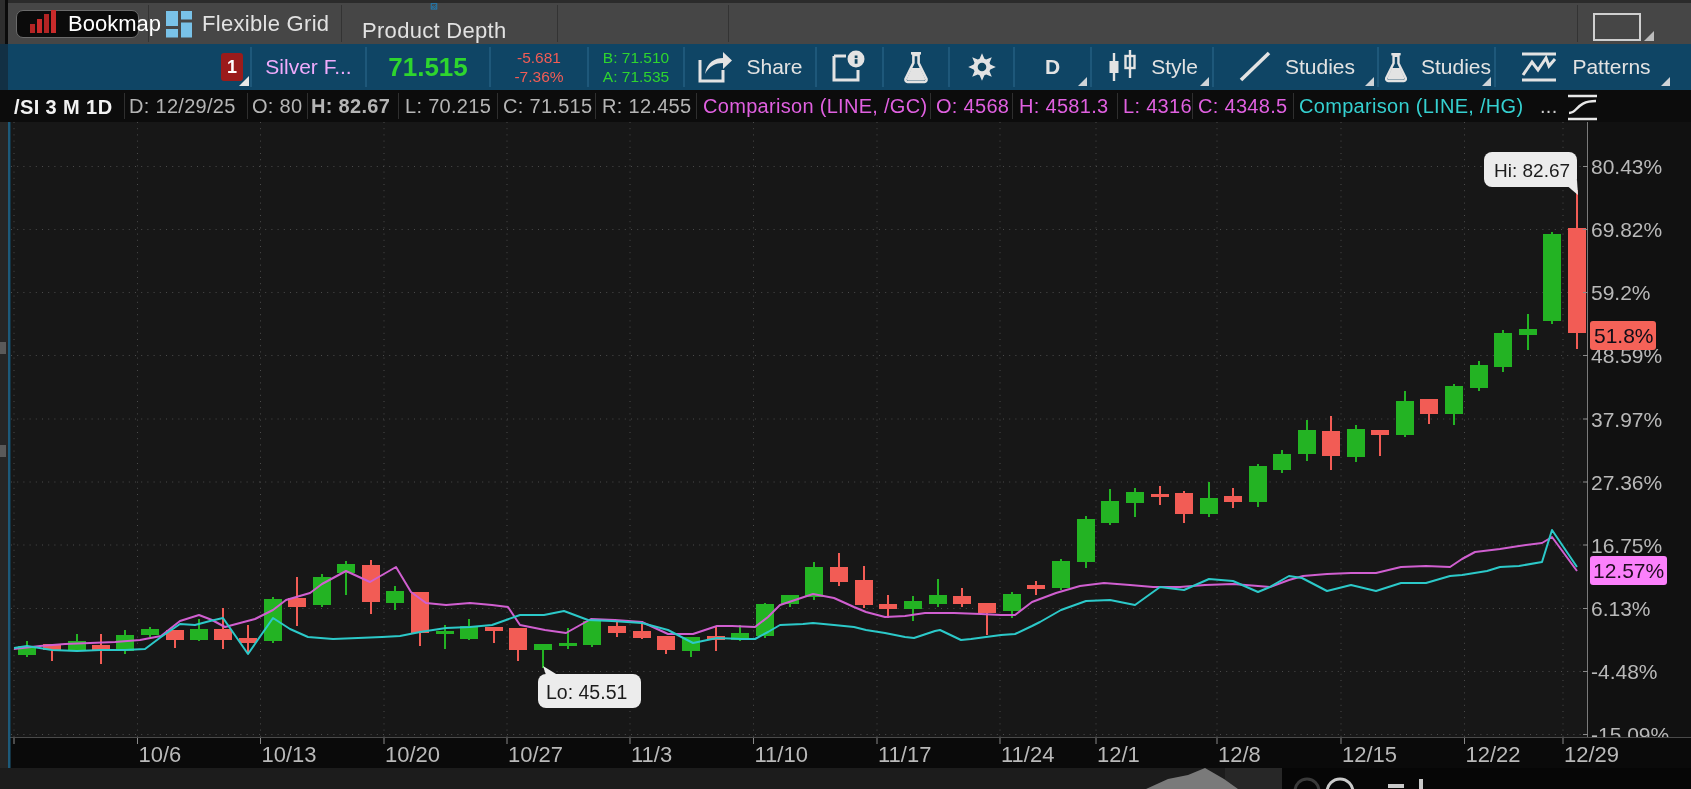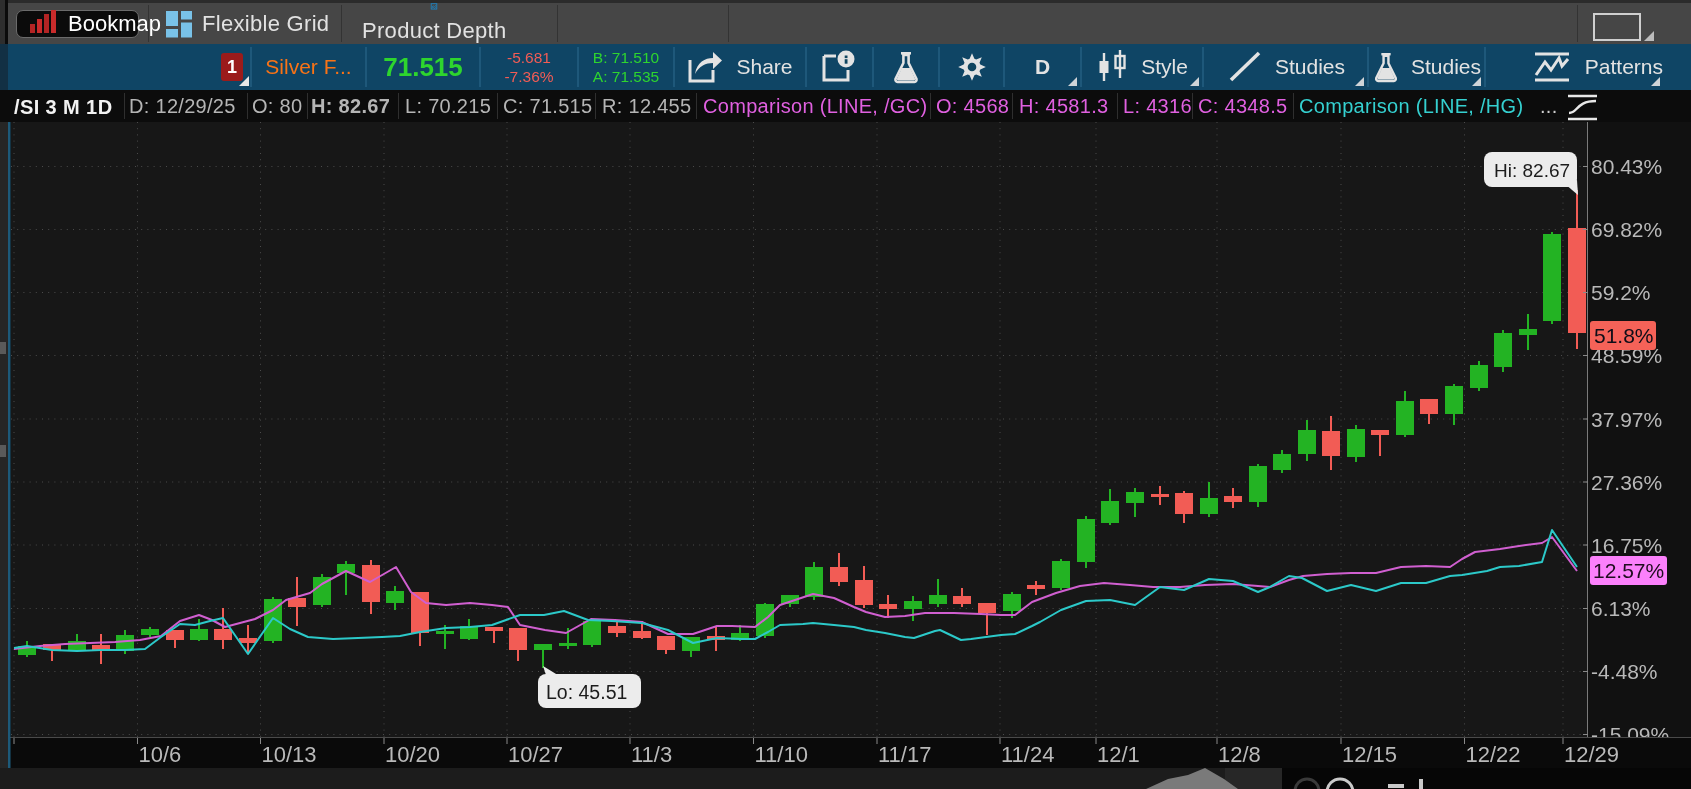--- a/index.html
+++ b/index.html
@@ -308,23 +308,23 @@
   <div class="tabsep" style="left:728px;"></div>
   <div class="tabsep" style="left:1577px;"></div>
   <div style="position:absolute;left:1593px;top:10px;width:48px;height:28px;border:2px solid #cfcfcf;"></div>
   <div style="position:absolute;left:1644px;top:28px;width:0;height:0;border-left:10px solid transparent;border-bottom:10px solid #bbb;"></div>
 </div>
 
 <div id="toolbar">
   <div style="position:absolute;left:0;top:0;width:8px;height:46px;background:#123044;"></div>
   <div style="width:250px;flex:none;"></div>
   <div class="tsep"></div>
-  <div class="cell" style="width:113px;font-size:21px;color:#f97316;">Silver F...</div>
-  <div class="tsep"></div>
-  <div class="cell" style="width:112px;font-size:26px;font-weight:bold;color:#2ed52e;">71.515</div>
+  <div class="cell" style="width:113px;font-size:21px;color:#f0abfc;">Silver F...</div>
+  <div class="tsep"></div>
+  <div class="cell" style="width:122px;font-size:26px;font-weight:bold;color:#2ed52e;">71.515</div>
   <div class="tsep"></div>
   <div class="cell" style="width:96px;">
         <div style="font-size:15.5px;color:#f25c55;text-align:center;line-height:19px;">-5.681<br>-7.36%</div>
       </div>
   <div class="tsep"></div>
   <div class="cell" style="width:94px;">
         <div style="font-size:15.5px;color:#2ed52e;text-align:left;line-height:19px;">B: 71.510<br>A: 71.535</div>
       </div>
   <div class="tsep"></div>
   <div class="cell" style="width:130px;gap:13px;font-size:21px;">
@@ -384,21 +384,21 @@
   <div class="cell" style="width:115px;gap:11px;font-size:21px;">
         <svg width="28" height="32" viewBox="0 0 30 34">
           <rect x="10" y="2" width="10" height="2.6" fill="#e3e3e3"></rect>
           <path d="M12.4 5 L12.4 13 L4.5 29 A2.4 2.4 0 0 0 6.6 32 L23.4 32 A2.4 2.4 0 0 0 25.5 29 L17.6 13 L17.6 5 Z" fill="none" stroke="#e3e3e3" stroke-width="2.6"></path>
           <path d="M10.8 18 L19.2 18 L24 28.5 A1.4 1.4 0 0 1 22.8 30.4 L7.2 30.4 A1.4 1.4 0 0 1 6 28.5 Z" fill="#e3e3e3"></path>
         </svg>
         <span>Studies</span>
         <span class="corner"></span>
       </div>
   <div class="tsep"></div>
-  <div class="cell" style="width:177px;gap:12px;font-size:21px;justify-content:flex-end;">
+  <div class="cell" style="width:177px;gap:12px;font-size:21px;">
         <svg width="42" height="36" viewBox="0 0 42 36">
           <line x1="4" y1="5" x2="38" y2="5" stroke="#e3e3e3" stroke-width="3"></line>
           <line x1="4" y1="31" x2="38" y2="31" stroke="#e3e3e3" stroke-width="3"></line>
           <path d="M5 26 L14 13 L20 21 L28 9 L31 17 L37 10" stroke="#e3e3e3" stroke-width="3" fill="none"></path>
         </svg>
         <span>Patterns</span>
         <span class="corner"></span>
       </div>
 </div>
 <div id="alertbadge">1</div>

